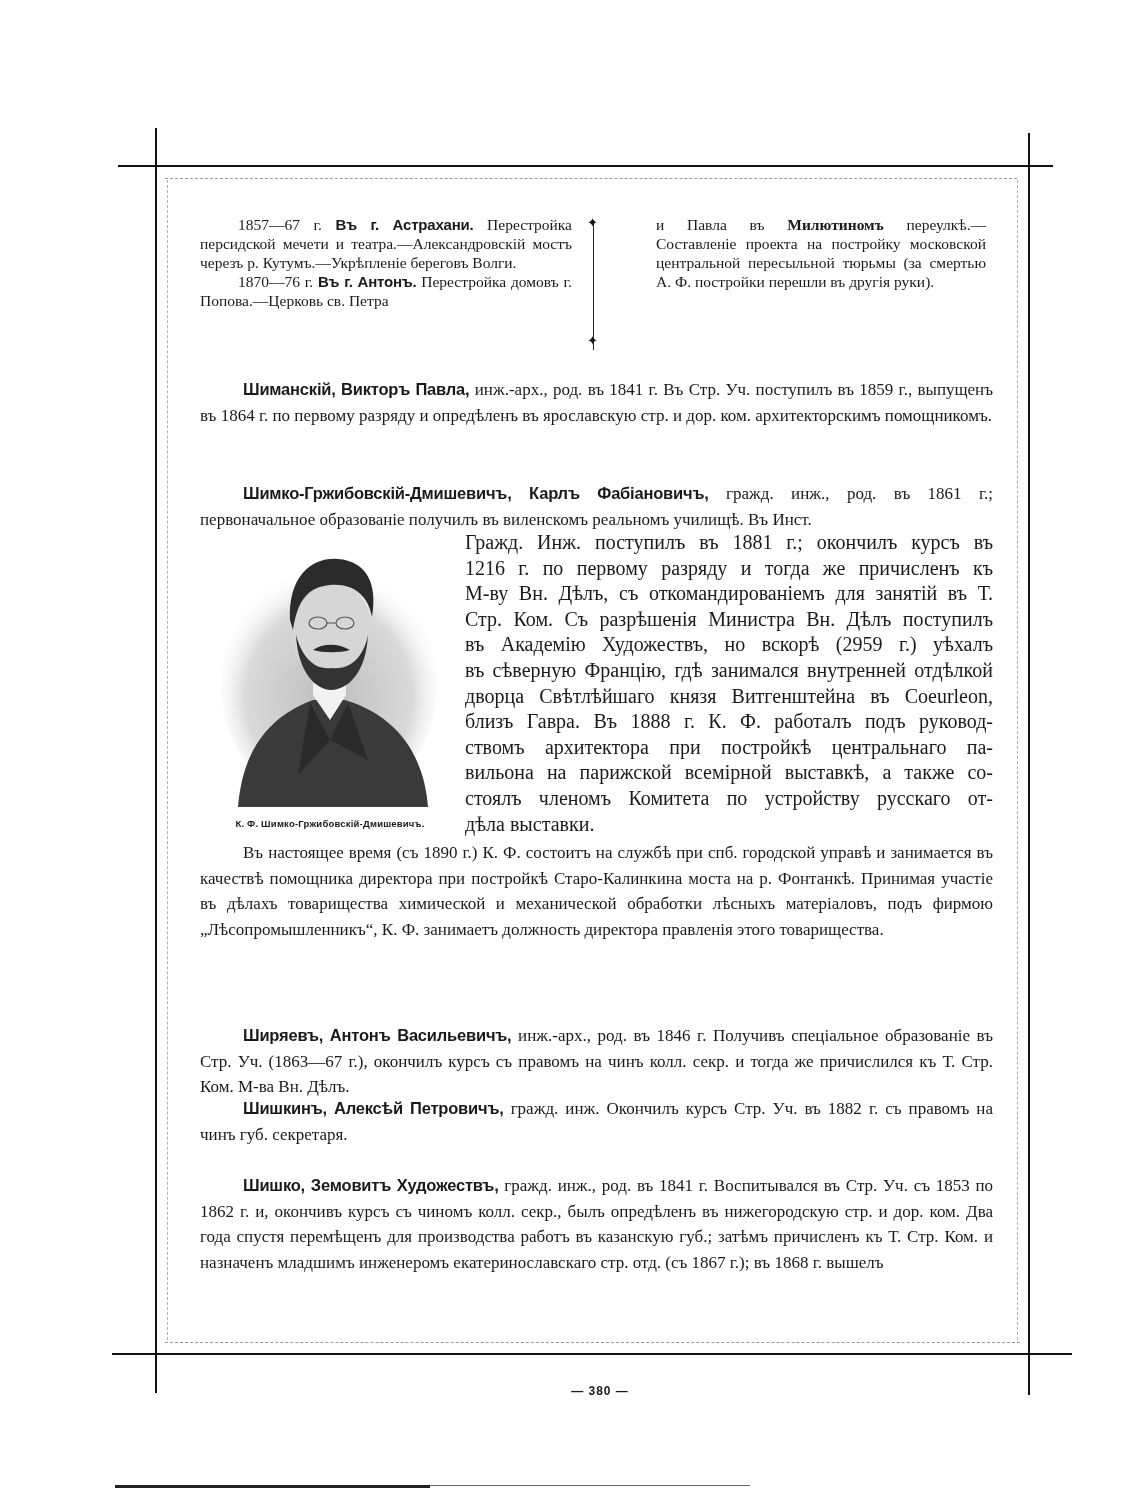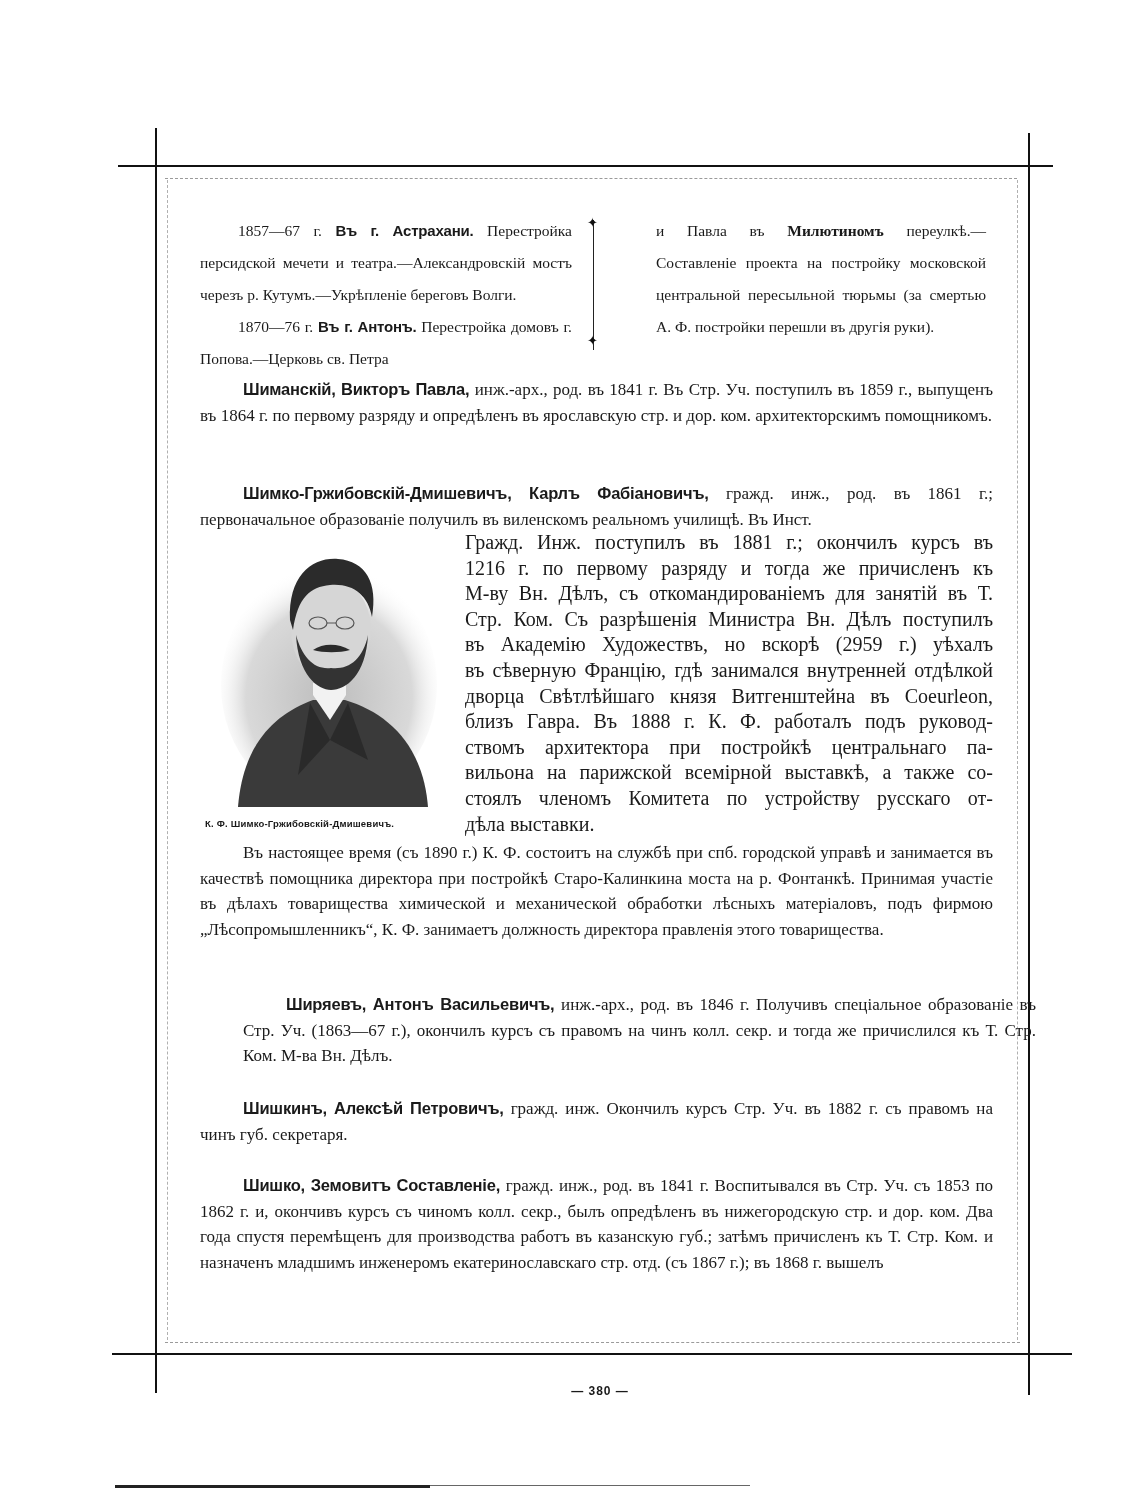--- a/index.html
+++ b/index.html
@@ -5,32 +5,32 @@
   html, body { margin: 0; padding: 0; background: #ffffff; }
   body { width: 1140px; height: 1498px; position: relative; overflow: hidden;
          font-family: "Liberation Serif", "DejaVu Serif", serif; color: #1a1a1a; }
   .abs { position: absolute; }
   
   .hline { position: absolute; height: 2px; background: #111; }
   .vline { position: absolute; width: 2px; background: #111; }
   .dash-h { position: absolute; height: 0; border-top: 1px dashed #9a9a9a; }
   .dash-v { position: absolute; width: 0; border-left: 1px dashed #b0b0b0; }
   
-  .col { position: absolute; font-size: 15.5px; line-height: 32px; text-align: justify; text-align-last: left; }
+  .col { position: absolute; font-size: 15.5px; line-height: 19px; text-align: justify; text-align-last: left; }
   .col p { margin: 0; text-indent: 38px; }
   .b { font-family: "Liberation Sans", "DejaVu Sans", sans-serif; font-weight: bold; font-size: 15px; letter-spacing: -0.2px; }
   .entry { position: absolute; left: 200px; width: 793px; font-size: 17px; line-height: 25.6px;
            text-align: justify; font-family: "Liberation Serif", serif; }
   .entry p { margin: 0; text-indent: 43px; }
   .entry .b { font-size: 16.5px; }
   .divider { position: absolute; left: 593px; top: 220px; width: 1px; height: 130px; background: #222; }
   .orn { position: absolute; left: 587px; font-size: 13px; line-height: 13px; color: #111; }
   .portrait { position: absolute; left: 218px; top: 535px; width: 222px; height: 272px; }
   .caption { position: absolute; left: 205px; top: 818px; width: 250px; font-family: "Liberation Sans", sans-serif;
-             font-weight: bold; font-size: 9.5px; letter-spacing: 0.2px; text-align: left; }
+             font-weight: bold; font-size: 9.5px; letter-spacing: 0.2px; text-align: center; }
   .wrapped { position: absolute; left: 465px; top: 530px; width: 528px; font-size: 20px; line-height: 25.6px;
              text-align: justify; text-align-last: justify; }
   .wrapped p { margin: 0; text-indent: 0; }
   .pagenum { position: absolute; left: 540px; top: 1384px; width: 120px; text-align: center;
              font-family: "Liberation Sans", sans-serif; font-size: 12px; font-weight: bold; letter-spacing: 1px; }
 </style>
 </head>
 <body>
 
 <div class="hline" style="left:118px; top:165px; width:935px;"></div>
@@ -124,37 +124,37 @@
   <p>ствомъ архитектора при постройкѣ центральнаго па-</p>
   <p>вильона на парижской всемірной выставкѣ, а также со-</p>
   <p>стоялъ членомъ Комитета по устройству русскаго от-</p>
   <p style="text-align-last:left;">дѣла выставки.</p>
 </div>
 
 <div class="entry" style="top:840px;">
   <p>Въ настоящее время (съ 1890 г.) К. Ф. состоитъ на службѣ при спб. городской управѣ и занимается въ качествѣ помощника директора при постройкѣ Старо-Калинкина моста на р. Фонтанкѣ. Принимая участіе въ дѣлахъ товарищества химической и механической обработки лѣсныхъ матеріаловъ, подъ фирмою „Лѣсопромышленникъ“, К. Ф. занимаетъ должность директора правленія этого товарищества.</p>
 </div>
 
-<div class="entry" style="top:992px;margin-left:43px;">
+<div class="entry" style="top:1023px;">
   <p>
     <span class="b">Ширяевъ, Антонъ Васильевичъ,</span>
     <span>инж.-арх., род. въ 1846 г. Получивъ спеціальное образованіе въ Стр. Уч. (1863—67 г.), окончилъ курсъ съ правомъ на чинъ колл. секр. и тогда же причислился къ Т. Стр. Ком. М-ва Вн. Дѣлъ.</span>
   </p>
 </div>
 
 <div class="entry" style="top:1096px;">
   <p>
     <span class="b">Шишкинъ, Алексѣй Петровичъ,</span>
     <span>гражд. инж. Окончилъ курсъ Стр. Уч. въ 1882 г. съ правомъ на чинъ губ. секретаря.</span>
   </p>
 </div>
 
 <div class="entry" style="top:1173px;">
   <p>
-    <span class="b">Шишко, Земовитъ Составленіе,</span>
+    <span class="b">Шишко, Земовитъ Художествъ,</span>
     <span>гражд. инж., род. въ 1841 г. Воспитывался въ Стр. Уч. съ 1853 по 1862 г. и, окончивъ курсъ съ чиномъ колл. секр., былъ опредѣленъ въ нижегородскую стр. и дор. ком. Два года спустя перемѣщенъ для производства работъ въ казанскую губ.; затѣмъ причисленъ къ Т. Стр. Ком. и назначенъ младшимъ инженеромъ екатеринославскаго стр. отд. (съ 1867 г.); въ 1868 г. вышелъ</span>
   </p>
 </div>
 
 <div class="pagenum">— 380 —</div>
 
 <div class="abs" style="left:115px; top:1485px; width:315px; height:3px; background:#222;"></div>
 <div class="abs" style="left:430px; top:1485px; width:320px; height:1px; background:#666;"></div>
 
 </body></html>

